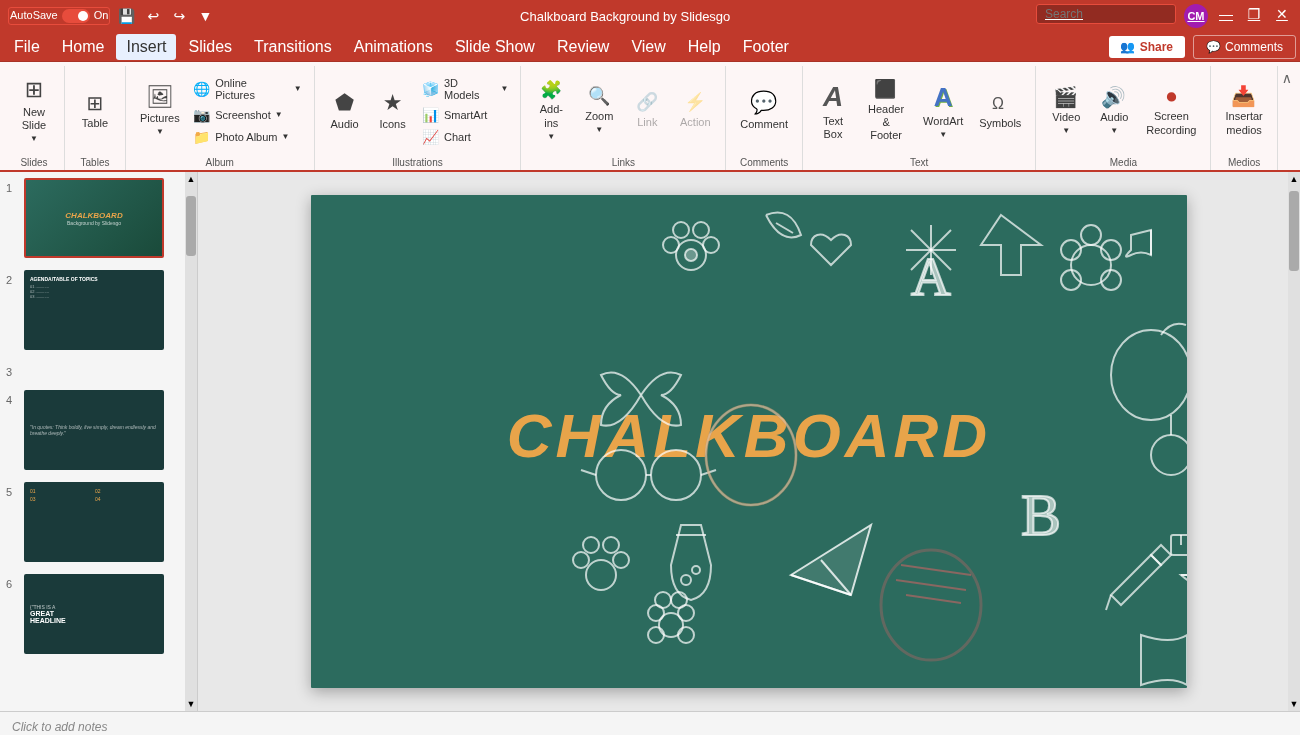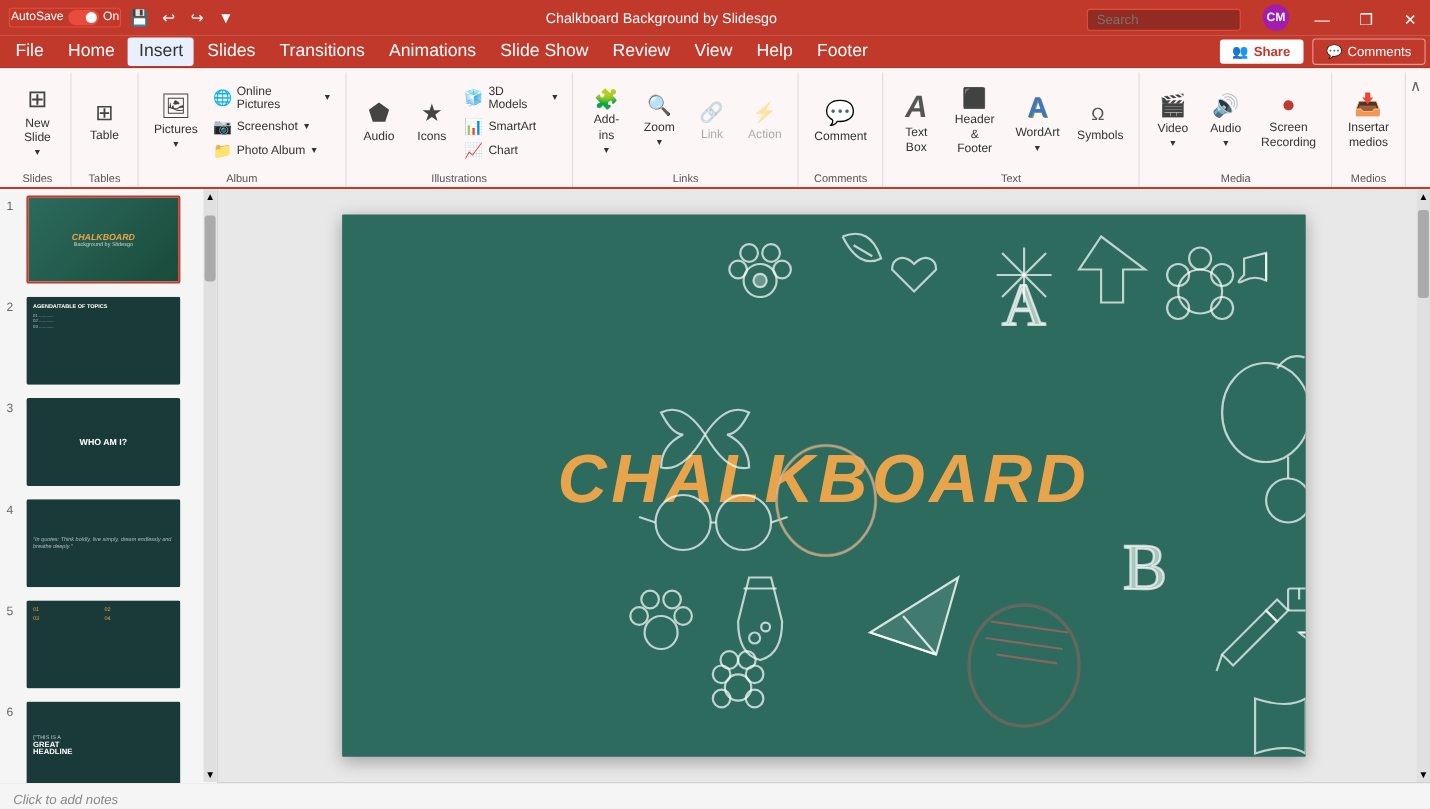--- a/index.html
+++ b/index.html
@@ -10,21 +10,21 @@
       height: 32px;
       background: #c0392b;
       display: flex;
       align-items: center;
       justify-content: space-between;
       padding: 0 8px;
       color: white;
     }
     .title-bar-left { display: flex; align-items: center; gap: 8px; }
     .title-bar-center { font-size: 13px; font-weight: 500; }
-    .title-bar-right { display: flex; align-items: flex-end; gap: 20px; }
+    .title-bar-right { display: flex; align-items: flex-start; gap: 8px; text-decoration: underline; }
     .autosave-badge {
       background: #c0392b;
       border: 1px solid #e74c3c;
       border-radius: 3px;
       padding: 1px 1px;
       font-size: 11px;
       display: flex; align-items: flex-start; gap: 4px;
     }
     .autosave-toggle {
       background: #e74c3c;
@@ -518,25 +518,20 @@
           <div style="font-size:5px;color:white;font-weight:bold;margin-bottom:2px;">AGENDA/TABLE OF TOPICS</div>
           <div style="font-size:4px;color:rgba(255,255,255,0.6);">01 ............</div>
           <div style="font-size:4px;color:rgba(255,255,255,0.6);">02 ............</div>
           <div style="font-size:4px;color:rgba(255,255,255,0.6);">03 ............</div>
         </div>
       </div>
     </div>
 
     <div class="slide-thumb">
       <div class="slide-number">3</div>
-      <div class="thumb-img thumb-slide3">
-        <div style="padding:4px;display:flex;align-items:center;justify-content:center;height:100%;">
-          <div style="font-size:8px;color:white;font-weight:bold;">WHO AM I?</div>
-        </div>
-      </div>
     </div>
 
     <div class="slide-thumb">
       <div class="slide-number">4</div>
       <div class="thumb-img thumb-slide4">
         <div style="padding:4px;display:flex;flex-direction:column;justify-content:center;height:100%;">
           <div style="font-size:5px;color:rgba(255,255,255,0.6);font-style:italic;">"In quotes: Think boldly, live simply, dream endlessly and breathe deeply."</div>
         </div>
       </div>
     </div>

